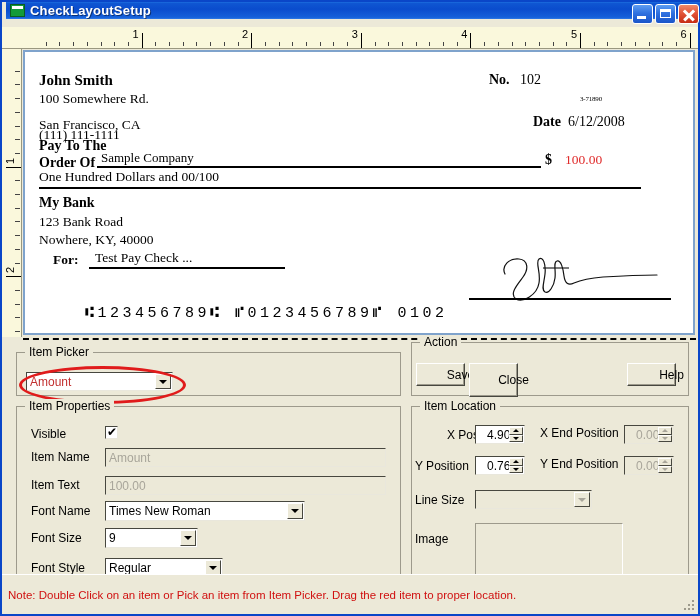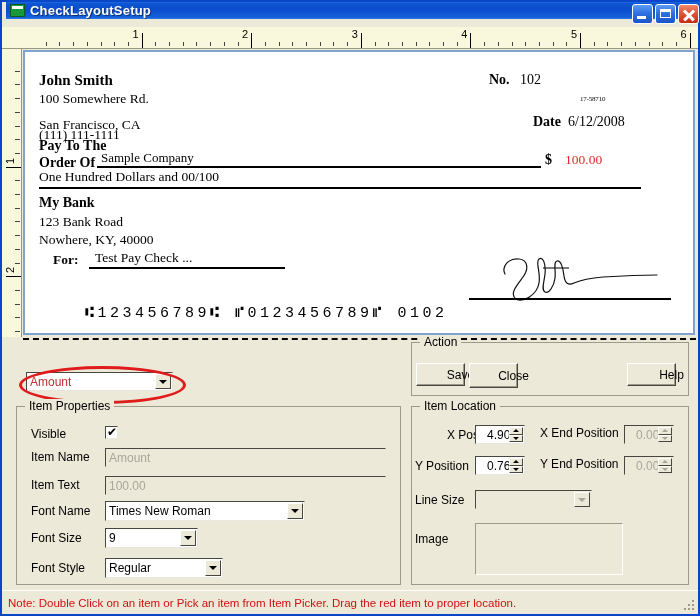--- a/index.html
+++ b/index.html
@@ -115,21 +115,21 @@
   .chk .tick{position:absolute;left:1px;top:-1px;font-size:12px;color:#000;line-height:13px;}
 
   .imgbox{position:absolute;box-sizing:border-box;background:#ece9d8;
     border:1px solid #9d9a8c;border-right-color:#fff;border-bottom-color:#fff;}
 
   
   .ellipse{position:absolute;border:3px solid #e01b1b;border-radius:50%;
     pointer-events:none;background:transparent;}
 
   
-  .statusbar{position:absolute;left:0;bottom:0;width:696px;height:24px;
+  .statusbar{position:absolute;left:0;bottom:0;width:696px;height:40px;
     background:#ece9d8;border-top:1px solid #ffffff;box-sizing:border-box;
     display:flex;align-items:center;}
   .statusbar .note{font-size:11.5px;color:#d01010;padding-left:6px;white-space:nowrap;}
   .grip{position:absolute;right:2px;bottom:2px;width:12px;height:12px;}
   .grip i{position:absolute;width:2px;height:2px;background:#9d9a8c;}
 </style>
 </head>
 <body>
 
 <div id="app">
@@ -235,21 +235,21 @@
   <div class="checkwrap">
     <div class="check">
 
       <span class="ck b" style="left:14px;top:20px;font-size:15px;">John Smith</span>
       <span class="ck" style="left:14px;top:39px;font-size:13.5px;">100 Somewhere Rd.</span>
       <span class="ck" style="left:14px;top:65px;font-size:13.5px;">San Francisco, CA</span>
       <span class="ck" style="left:14px;top:75px;font-size:13.5px;">(111) 111-1111</span>
 
       <span class="ck b" style="left:464px;top:20px;font-size:14px;">No.</span>
       <span class="ck" style="left:495px;top:20px;font-size:14px;">102</span>
-      <span class="ck" style="left:555px;top:43px;font-size:7px;letter-spacing:-.2px;">17-58710</span>
+      <span class="ck" style="left:555px;top:43px;font-size:7px;letter-spacing:-.2px;">3-71890</span>
 
       <span class="ck b" style="left:508px;top:62px;font-size:14px;">Date</span>
       <span class="ck" style="left:543px;top:62px;font-size:14px;">6/12/2008</span>
 
       <span class="ck b" style="left:14px;top:86px;font-size:14px;">Pay To The</span>
       <span class="ck b" style="left:14px;top:103px;font-size:14px;">Order Of</span>
       <span class="ck" style="left:76px;top:98px;font-size:13px;">Sample Company</span>
       <div class="rule" style="left:72px;top:114px;width:444px;"></div>
 
       <span class="ck b" style="left:520px;top:100px;font-size:14px;">$</span>
@@ -275,20 +275,23 @@
       </svg>
       <div class="rule" style="left:444px;top:246px;width:202px;height:2.4px;"></div>
 
       <span class="ck" style="left:60px;top:253px;font-size:15px;letter-spacing:3.5px;
             font-family:'Liberation Mono',monospace;">⑆123456789⑆  ⑈0123456789⑈   0102</span>
     </div>
   </div>
 
   <div class="dashsep"></div>
 
+  <div class="grp" style="left:14px;top:350px;width:383px;height:42px;">
+    <span class="grp-title">Item Picker</span>
+  </div>
   <div class="combo" style="left:24px;top:370px;width:147px;height:19px;">
     <span style="color:#c23030;">Amount</span>
     <span class="arrowbtn">
         <i class="tri"></i>
       </span>
   </div>
   <div class="ellipse" style="left:17px;top:364px;width:161px;height:32px;"></div>
 
   <div class="grp" style="left:14px;top:404px;width:383px;height:177px;">
     <span class="grp-title">Item Properties</span>
@@ -332,21 +335,21 @@
         <i class="tri"></i>
       </span>
   </div>
 
   <div class="grp" style="left:409px;top:340px;width:276px;height:52px;">
     <span class="grp-title">Action</span>
   </div>
   <div class="btn" style="left:414px;top:361px;width:49px;height:23px;">
     <span>Save</span>
   </div>
-  <div class="btn" style="left:467px;top:361px;width:49px;height:25px;">
+  <div class="btn" style="left:467px;top:361px;width:49px;height:34px;">
     <span>Close</span>
   </div>
   <div class="btn" style="left:625px;top:361px;width:49px;height:23px;">
     <span>Help</span>
   </div>
 
   <div class="grp" style="left:409px;top:404px;width:276px;height:177px;">
     <span class="grp-title">Item Location</span>
   </div>
 

